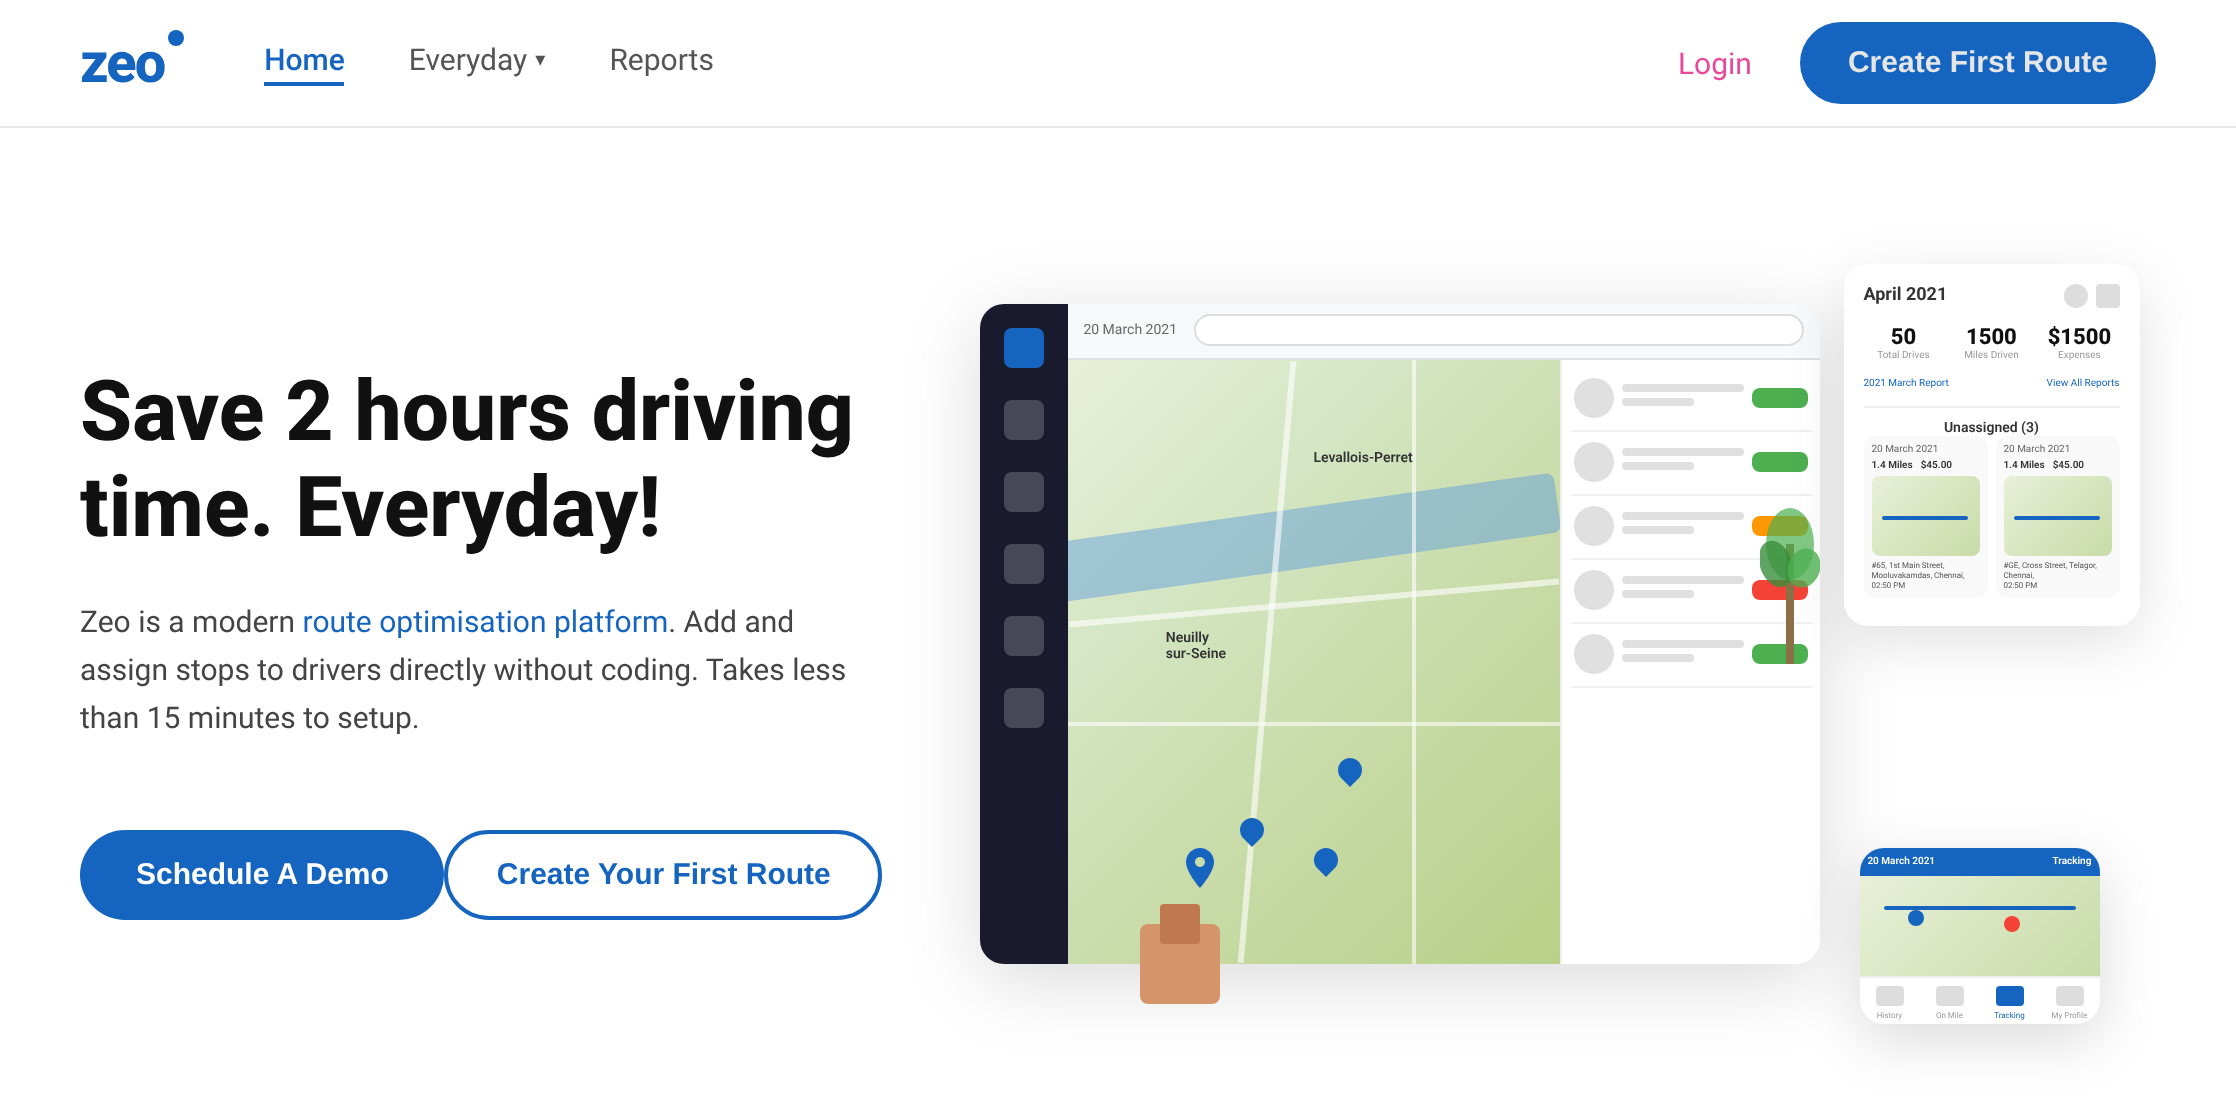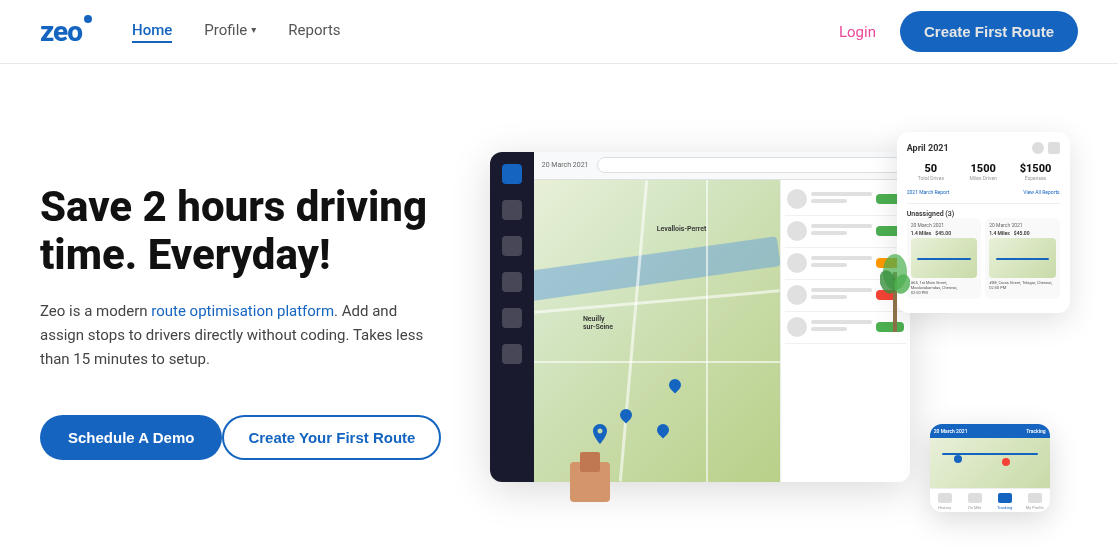--- a/index.html
+++ b/index.html
@@ -294,21 +294,21 @@
       justify-content: center;
     }
     .list-badge.orange { background: #ff9800; }
     .list-badge.red { background: #f44336; }
 
     
     .stats-panel {
       position: absolute;
       right: 0;
       top: 0;
-      width: 173px;
+      width: 148px;
       background: #fff;
       border-radius: 12px;
       box-shadow: 0 8px 30px rgba(0,0,0,0.12);
       padding: 10px;
     }
     .stats-header {
       display: flex;
       align-items: center;
       justify-content: space-between;
       margin-bottom: 8px;
@@ -353,20 +353,21 @@
     }
     .unassigned-section {
       border-top: 1px solid #eee;
       padding-top: 6px;
     }
     .unassigned-title {
       font-size: 7px;
       font-weight: 600;
       color: #333;
       margin-bottom: 0;
+      text-align: center;
     }
     .unassigned-row {
       display: flex;
       gap: 4px;
       margin-bottom: 4px;
     }
     .unassigned-card {
       flex: 1;
       background: #f9f9f9;
       border-radius: 6px;
@@ -521,21 +522,21 @@
 <nav class="navbar">
   <div class="logo">
     <span class="logo-text">zeo</span>
     <span class="logo-dot"></span>
   </div>
   <div class="nav-links">
     <a class="nav-link active">
       <span>Home</span>
     </a>
     <a class="nav-link">
-      <span>Profile</span>
+      <span>Everyday</span>
       <span class="chevron">▾</span>
     </a>
     <a class="nav-link">
       <span>Reports</span>
     </a>
   </div>
   <div class="nav-right">
     <a class="login-link">Login</a>
     <button class="cta-button">Create First Route</button>
   </div>

